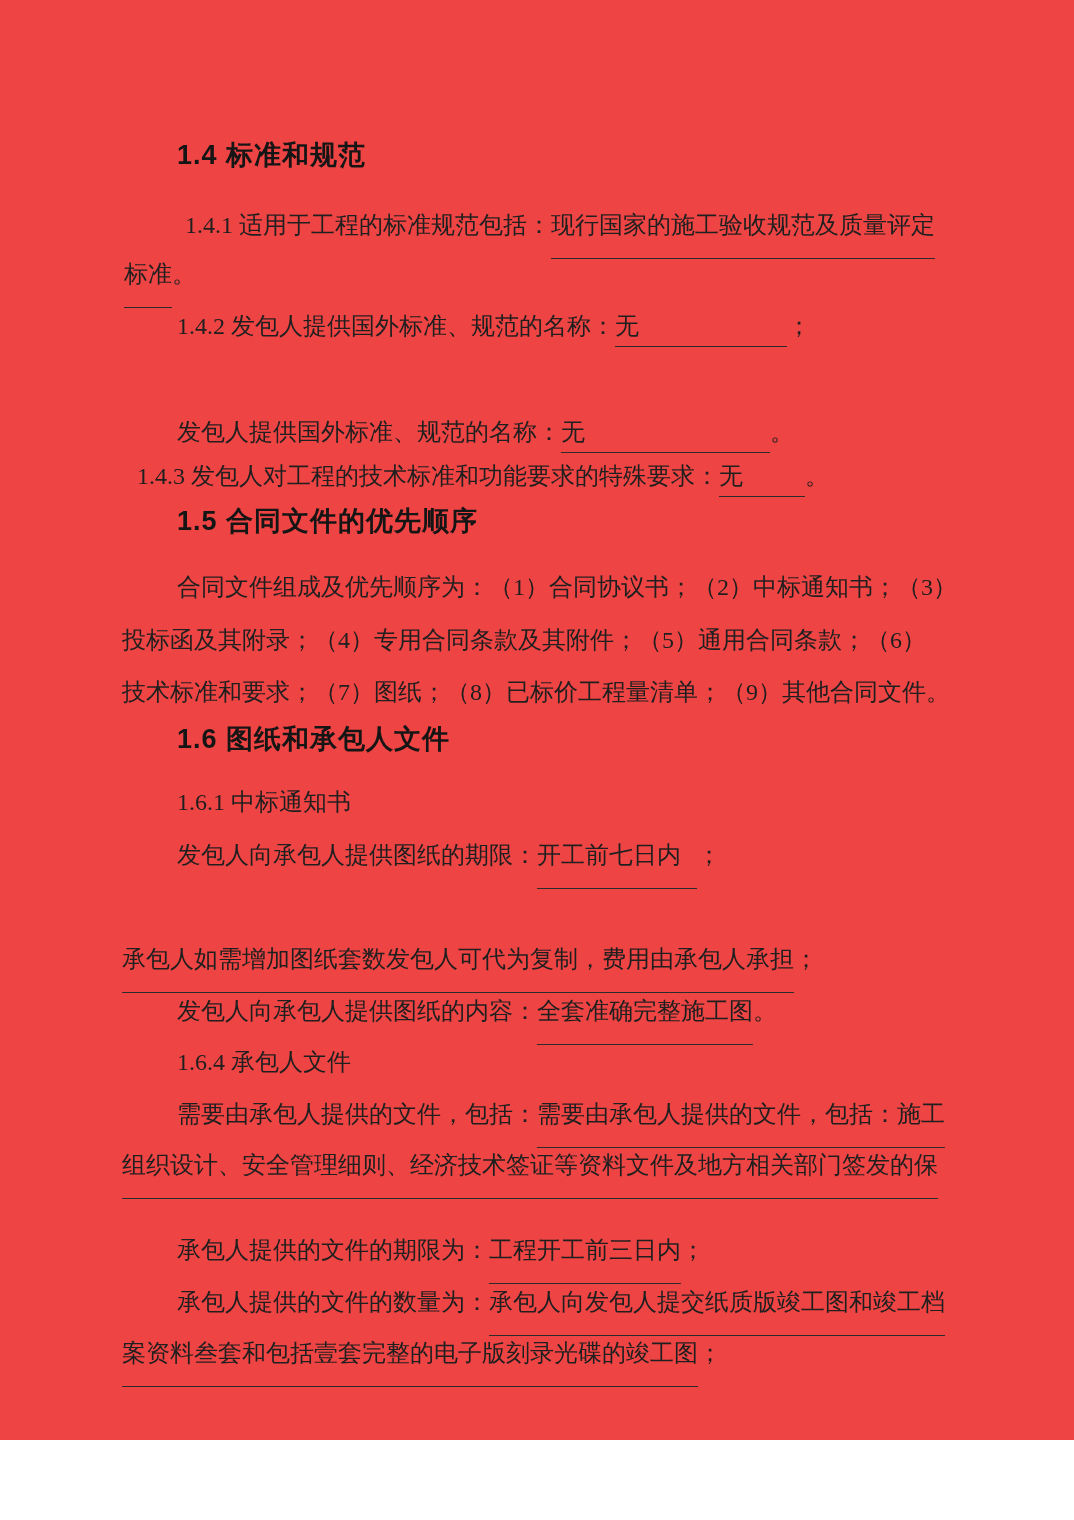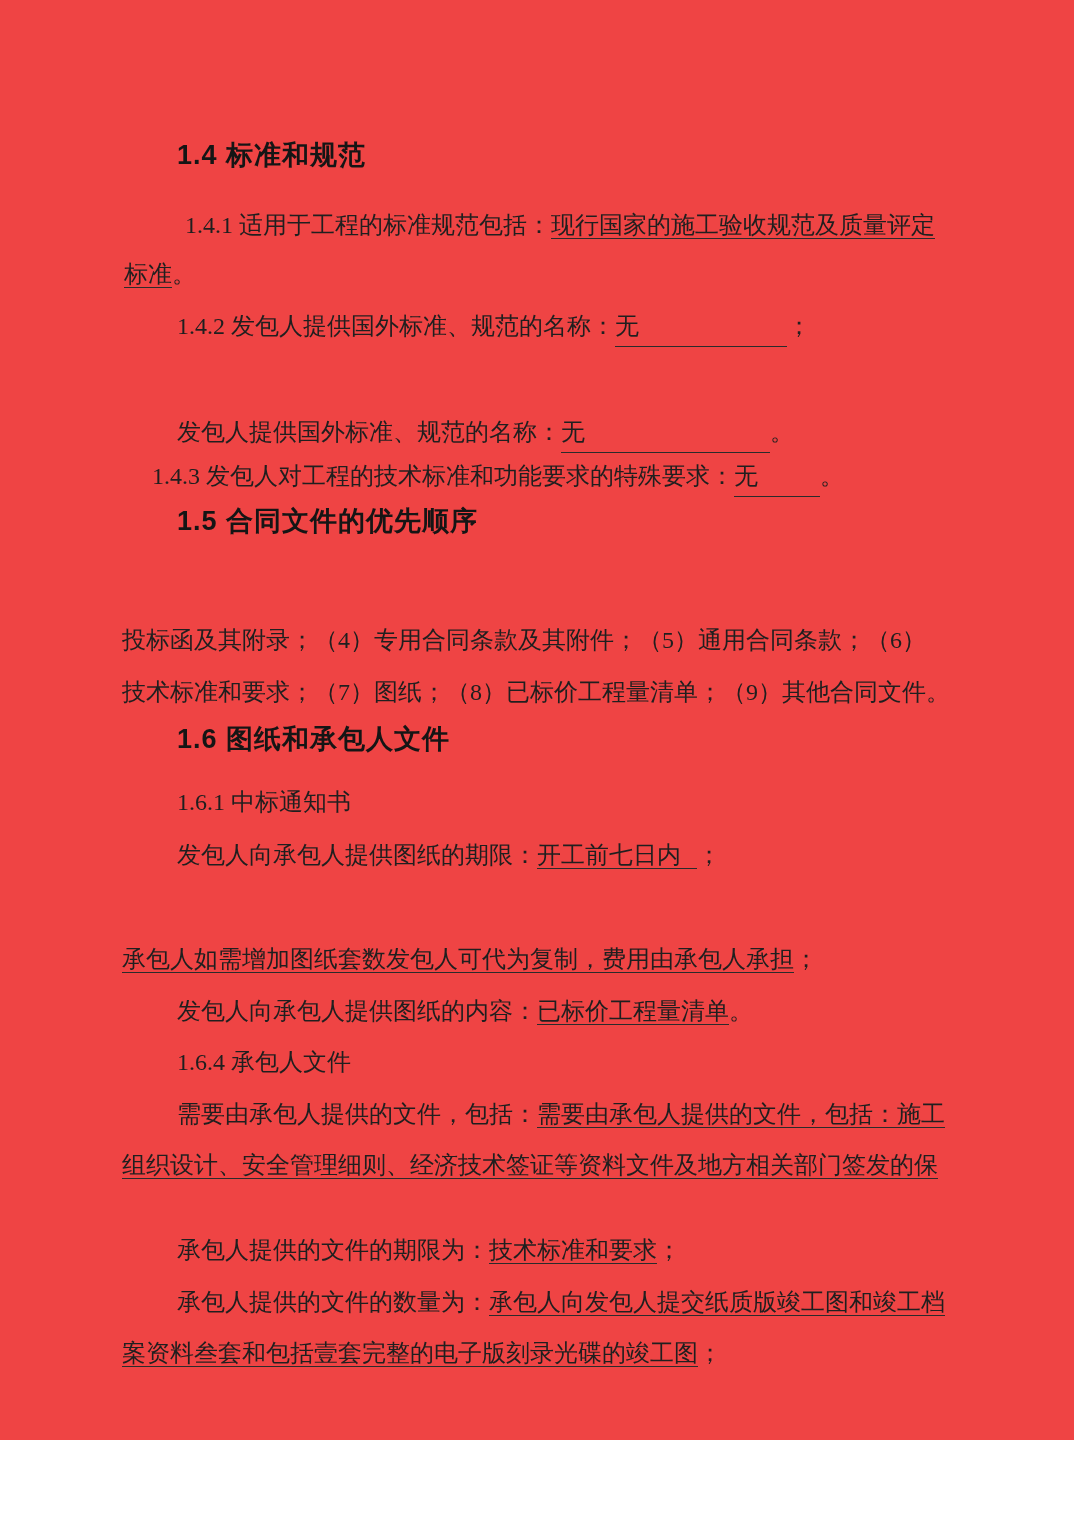--- a/index.html
+++ b/index.html
@@ -20,21 +20,21 @@
   }
   .heading{
     font-family:"Liberation Sans","DejaVu Sans",sans-serif;
     font-weight:700;
     font-size:27px;
     letter-spacing:1px;
     color:#151515;
   }
   .u{
     border-bottom:1.4px solid #2b2b2b;
-    padding-bottom:0;
+    padding-bottom:20px;
   }
   .padr{padding-right:16px;margin-top:44px;}
   .blank{
     display:inline-block;
     border-bottom:1.4px solid #2b2b2b;
     padding-bottom:4px;
     vertical-align:baseline;
   }
 </style>
 </head>
@@ -45,40 +45,41 @@
   <div class="line heading" style="top:139px;left:177px">1.4 标准和规范</div>
 
   <div class="line" style="top:209px;left:185px"><span>1.4.1 适用于工程的标准规范包括：</span><span class="u">现行国家的施工验收规范及质量评定</span></div>
   <div class="line" style="top:258px;left:124px"><span class="u">标准</span><span>。</span></div>
 
   <div class="line" style="top:310px;left:177px"><span>1.4.2 发包人提供国外标准、规范的名称：</span><span class="blank" style="width:172px"><span>无</span></span><span>；</span></div>
 
 
   <div class="line" style="top:416px;left:177px"><span>发包人提供国外标准、规范的名称：</span><span class="blank" style="width:209px"><span>无</span></span><span>。</span></div>
 
-  <div class="line" style="top:460px;left:152px"><span>1.4.3 发包人对工程的技术标准和功能要求的特殊要求：</span><span class="blank" style="width:86px"><span>无</span></span><span>。</span></div>
+  <div class="line" style="top:460px;left:137px"><span>1.4.3 发包人对工程的技术标准和功能要求的特殊要求：</span><span class="blank" style="width:86px"><span>无</span></span><span>。</span></div>
 
   <div class="line heading" style="top:505px;left:177px">1.5 合同文件的优先顺序</div>
 
+  <div class="line" style="top:571px;left:177px">合同文件组成及优先顺序为：（1）合同协议书；（2）中标通知书；（3）</div>
   <div class="line" style="top:624px;left:122px">投标函及其附录；（4）专用合同条款及其附件；（5）通用合同条款；（6）</div>
   <div class="line" style="top:676px;left:122px">技术标准和要求；（7）图纸；（8）已标价工程量清单；（9）其他合同文件。</div>
 
   <div class="line heading" style="top:723px;left:177px">1.6 图纸和承包人文件</div>
 
   <div class="line" style="top:786px;left:177px">1.6.1 中标通知书</div>
 
   <div class="line" style="top:839px;left:177px"><span>发包人向承包人提供图纸的期限：</span><span class="u padr">开工前七日内</span><span>；</span></div>
 
   <div class="line" style="top:943px;left:122px"><span class="u">承包人如需增加图纸套数发包人可代为复制，费用由承包人承担</span><span>；</span></div>
 
-  <div class="line" style="top:995px;left:177px"><span>发包人向承包人提供图纸的内容：</span><span class="u">已标价工程量清单</span><span>。</span></div>
+  <div class="line" style="top:995px;left:177px"><span>发包人向承包人提供图纸的内容：</span><span class="u">全套准确完整施工图</span><span>。</span></div>
 
   <div class="line" style="top:1046px;left:177px">1.6.4 承包人文件</div>
 
   <div class="line" style="top:1149px;left:122px"><span class="u">组织设计、安全管理细则、经济技术签证等资料文件及地方相关部门签发的保</span></div>
   <div class="line" style="top:1098px;left:177px"><span>需要由承包人提供的文件，包括：</span><span class="u">需要由承包人提供的文件，包括：施工</span></div>
 
-  <div class="line" style="top:1234px;left:177px"><span>承包人提供的文件的期限为：</span><span class="u">技术标准和要求</span><span>；</span></div>
+  <div class="line" style="top:1234px;left:177px"><span>承包人提供的文件的期限为：</span><span class="u">工程开工前三日内</span><span>；</span></div>
 
   <div class="line" style="top:1286px;left:177px"><span>承包人提供的文件的数量为：</span><span class="u">承包人向发包人提交纸质版竣工图和竣工档</span></div>
   <div class="line" style="top:1337px;left:122px"><span class="u">案资料叁套和包括壹套完整的电子版刻录光碟的竣工图</span><span>；</span></div>
 
 </div>
 
 </body></html>

